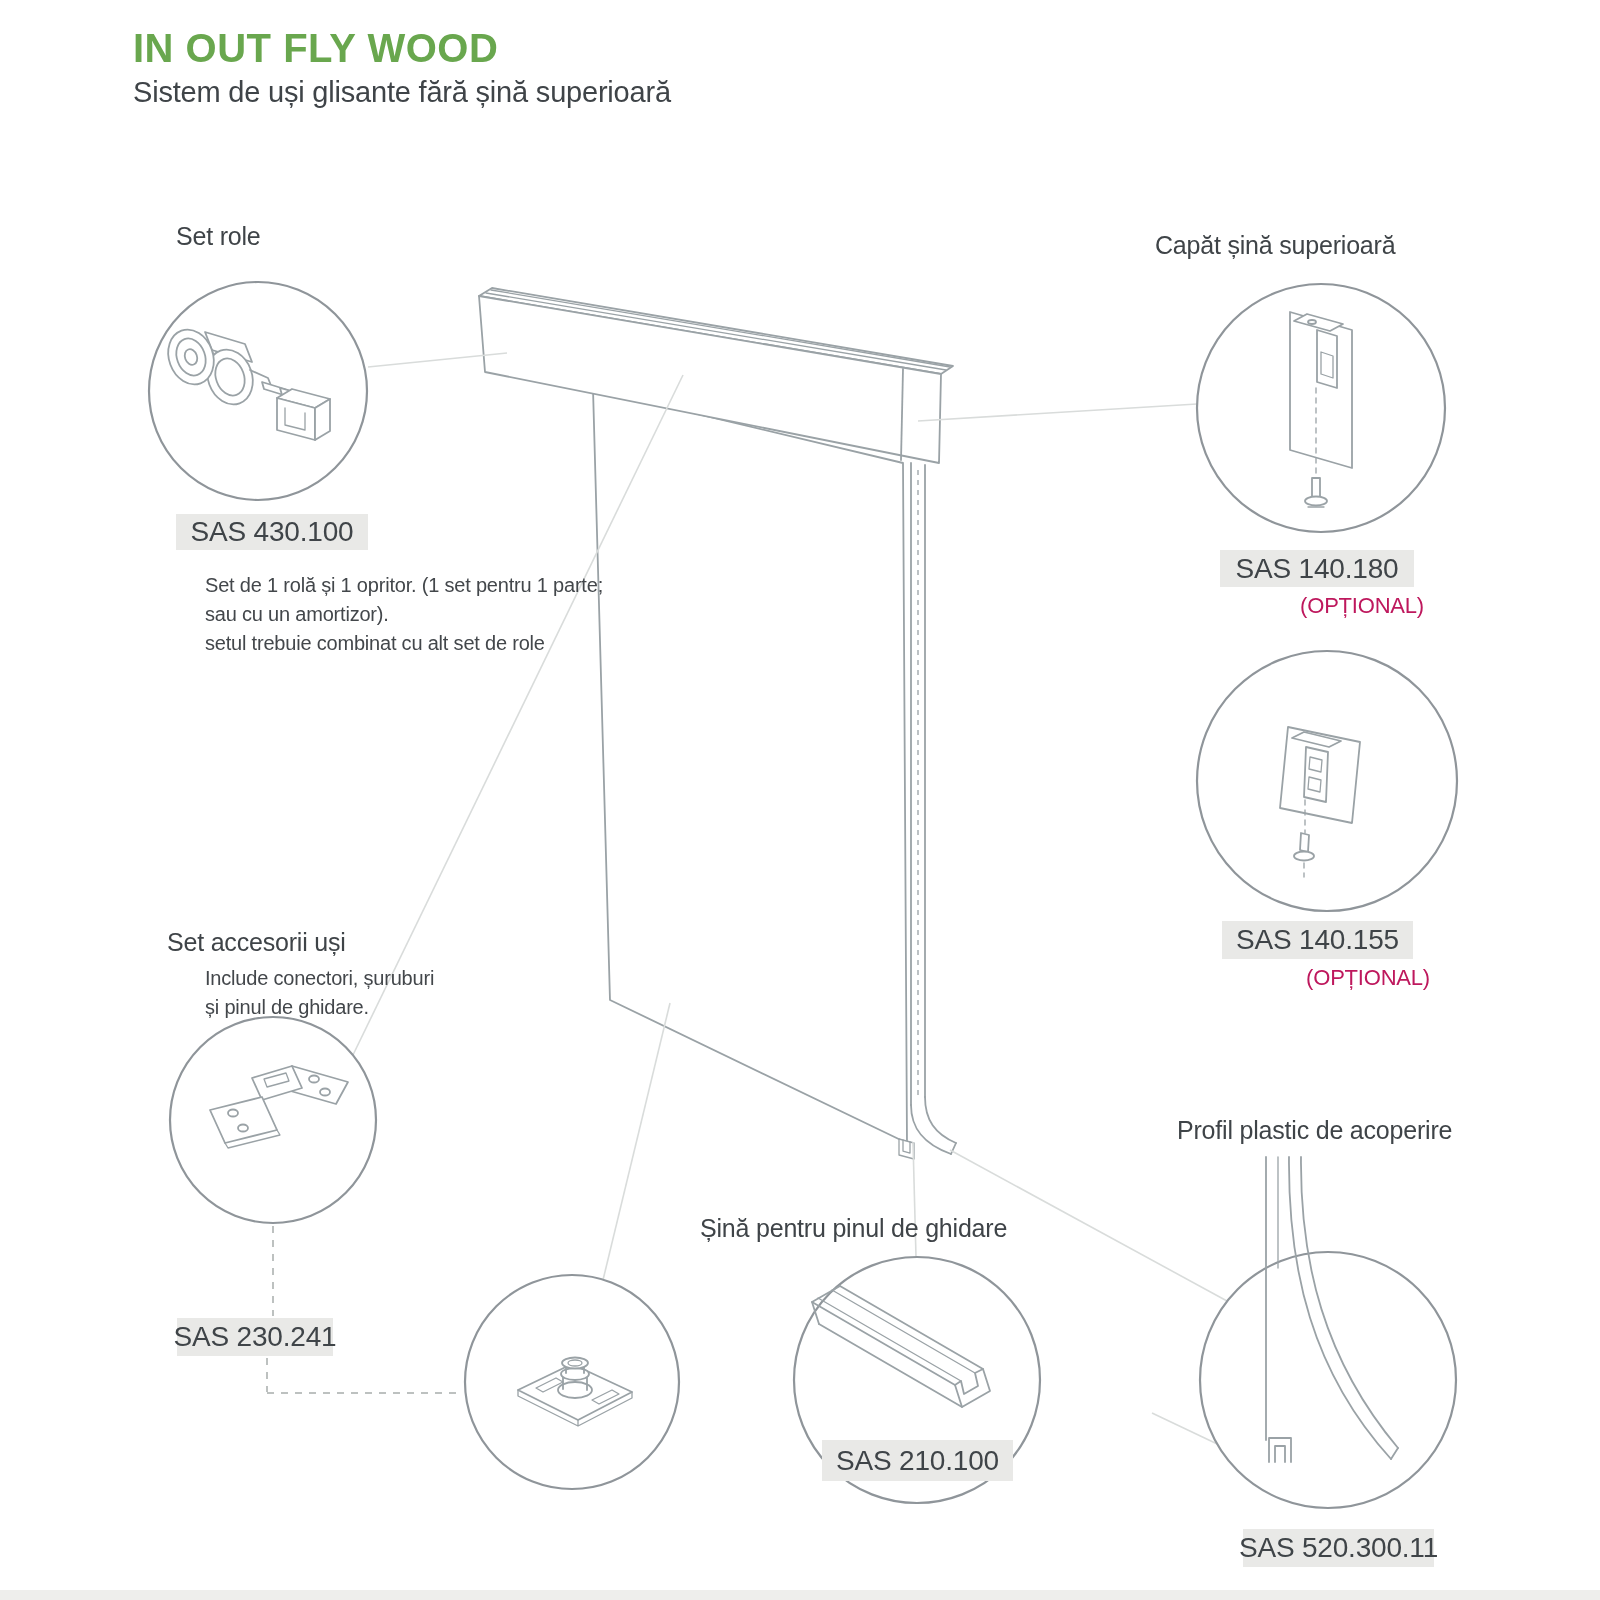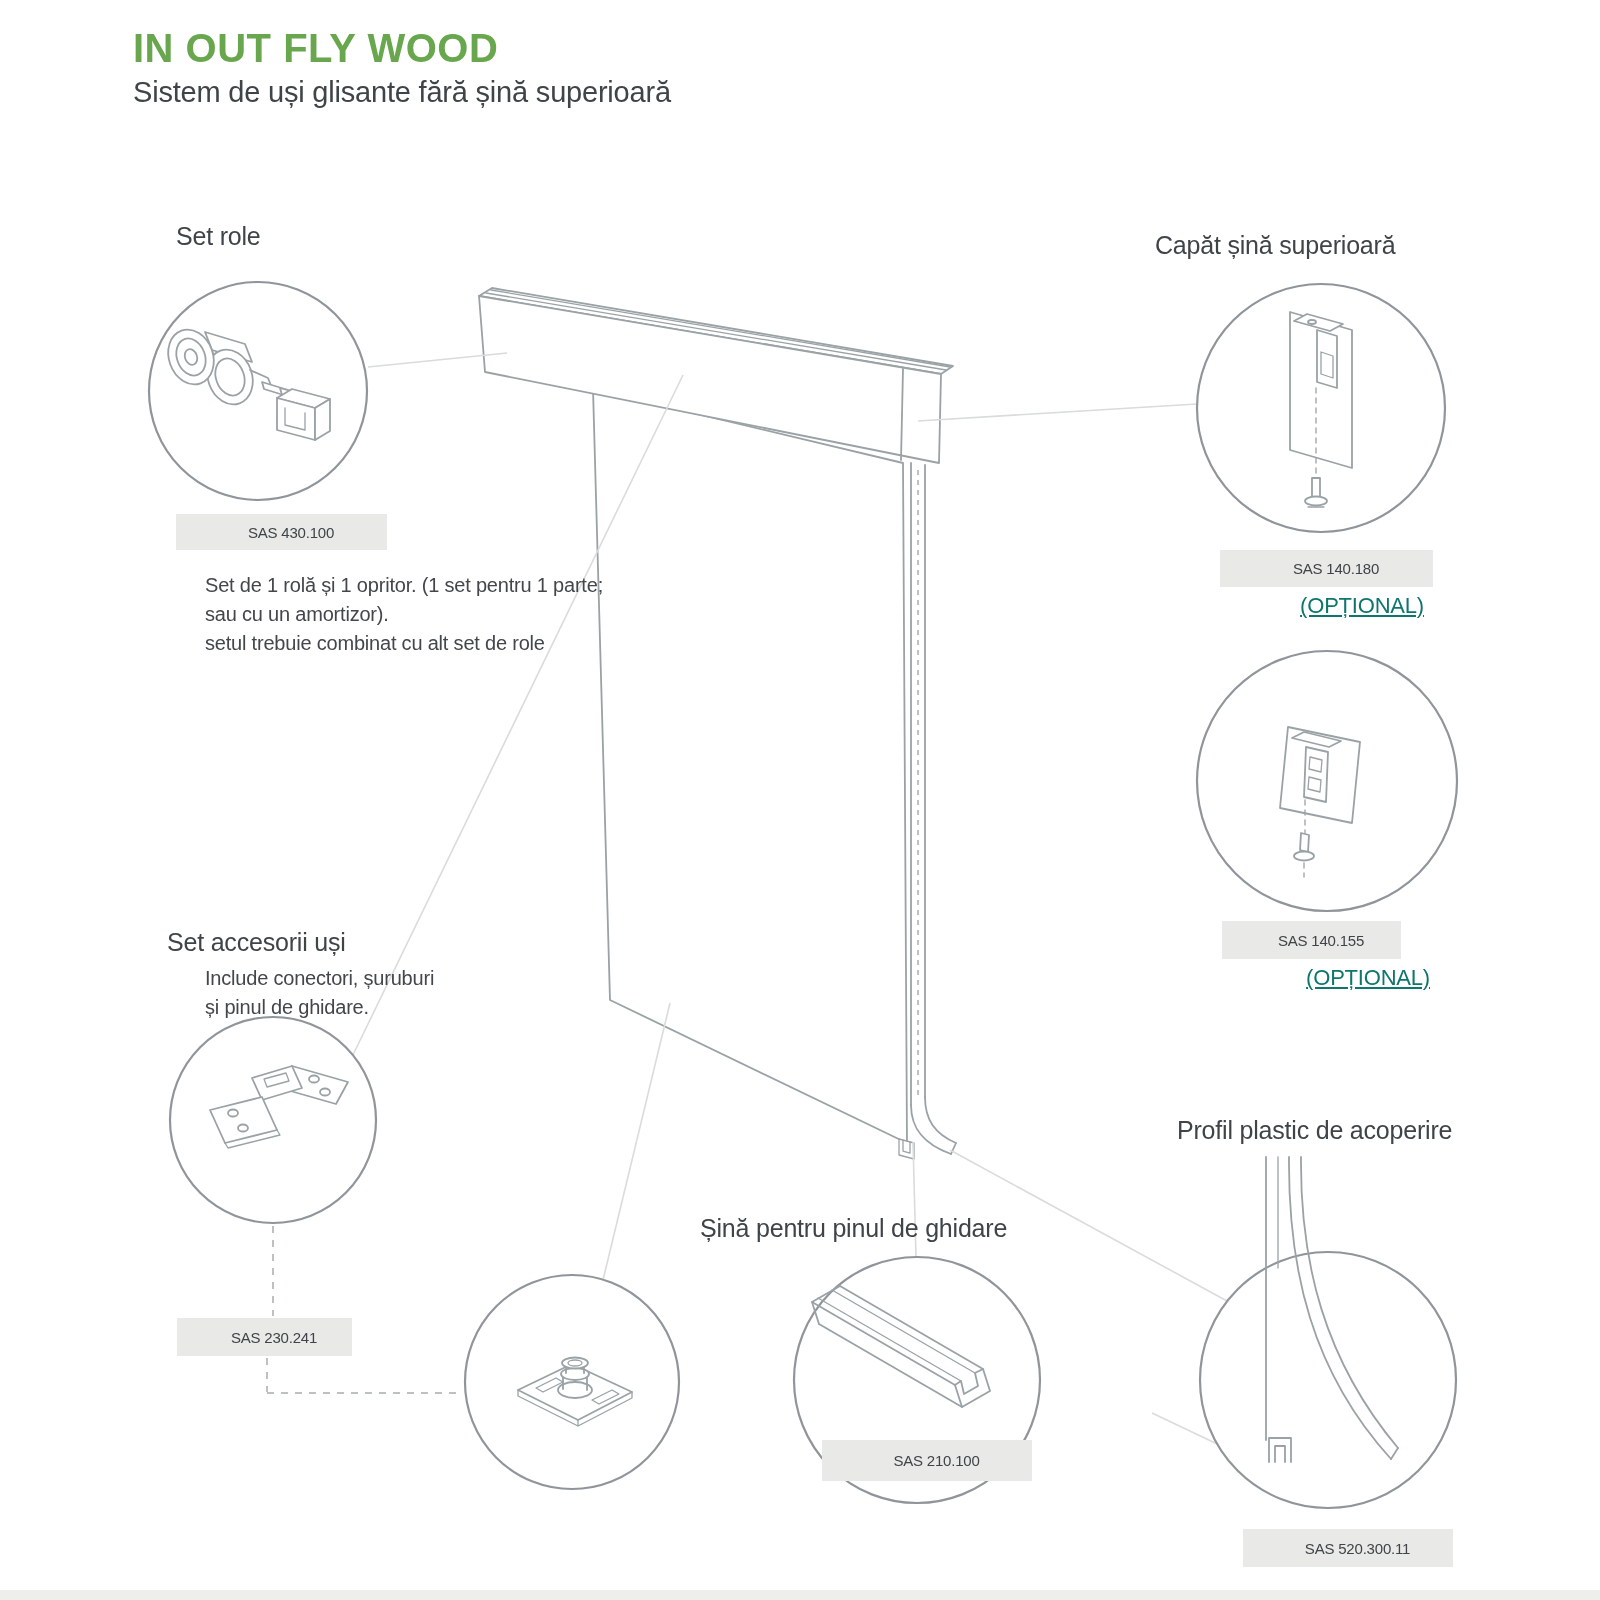--- a/index.html
+++ b/index.html
@@ -13,25 +13,25 @@
   }
   .subtitle{
     font-size:29px;color:#3f4448;letter-spacing:-.2px;white-space:nowrap;
   }
   .part-label{
     font-size:25px;color:#3f4448;letter-spacing:-.2px;white-space:nowrap;
   }
   .part-desc{font-size:20px;line-height:29px;color:#43474b;letter-spacing:-.2px;}
   .part-desc div{white-space:nowrap;margin-left:38px;}
   .badge{
-    background:#e9e9e7;color:#3f4448;font-size:15px;letter-spacing:-.2px;
-    display:flex;align-items:center;justify-content:center;white-space:nowrap;padding-left:19px;
+    background:#e9e9e7;color:#3f4448;font-size:28px;letter-spacing:-.2px;
+    display:flex;align-items:center;justify-content:center;white-space:nowrap;
   }
   .optional-note{
-    font-size:22px;color:#0f766e;letter-spacing:-.2px;text-align:right;white-space:nowrap;text-decoration:underline;
+    font-size:22px;color:#be185d;letter-spacing:-.2px;text-align:right;white-space:nowrap;
   }
   .footer-strip{left:0;bottom:0;width:1600px;height:10px;background:#eeeeec;}
   svg.canvas{left:0;top:0;}
   .ln{stroke:#9aa2a6;stroke-width:1.8;fill:none;stroke-linecap:round;stroke-linejoin:round;}
   .fw{stroke:#9aa2a6;stroke-width:1.8;fill:#ffffff;stroke-linejoin:round;}
   .thin{stroke-width:1.3;}
   .leader{stroke:#d9dcdb;stroke-width:1.6;fill:none;}
   .dash{stroke:#bdc1c0;stroke-width:2;stroke-dasharray:7 7;fill:none;}
   .dashfine{stroke:#9aa2a6;stroke-width:1.3;stroke-dasharray:5 5;fill:none;}
   .circ{fill:#ffffff;stroke:#8f959a;stroke-width:2.2;}
@@ -206,21 +206,21 @@
 <div class="abs part-desc" style="left:167px;top:964px;">
   <div>Include conectori, șuruburi</div>
   <div>și pinul de ghidare.</div>
 </div>
 <div class="abs badge" style="left:177px;top:1318px;width:156px;height:38px;text-align:right;">SAS 230.241</div>
 
 <div class="abs part-label" style="left:1155px;top:231px;">Capăt șină superioară</div>
 <div class="abs badge" style="left:1220px;top:550px;width:194px;height:37px;">SAS 140.180</div>
 <div class="abs optional-note" style="left:1214px;top:593px;width:210px;">(OPȚIONAL)</div>
 
-<div class="abs badge" style="left:1222px;top:921px;width:160px;height:38px;">SAS 140.155</div>
+<div class="abs badge" style="left:1222px;top:921px;width:191px;height:38px;">SAS 140.155</div>
 <div class="abs optional-note" style="left:1218px;top:965px;width:212px;">(OPȚIONAL)</div>
 
 <div class="abs part-label" style="left:700px;top:1214px;">Șină pentru pinul de ghidare</div>
 <div class="abs badge" style="left:822px;top:1440px;width:191px;height:41px;">SAS 210.100</div>
 
 <div class="abs part-label" style="left:1177px;top:1116px;">Profil plastic de acoperire</div>
 <div class="abs badge" style="left:1243px;top:1529px;width:191px;height:38px;">SAS 520.300.11</div>
 
 <div class="abs footer-strip"></div>
 

